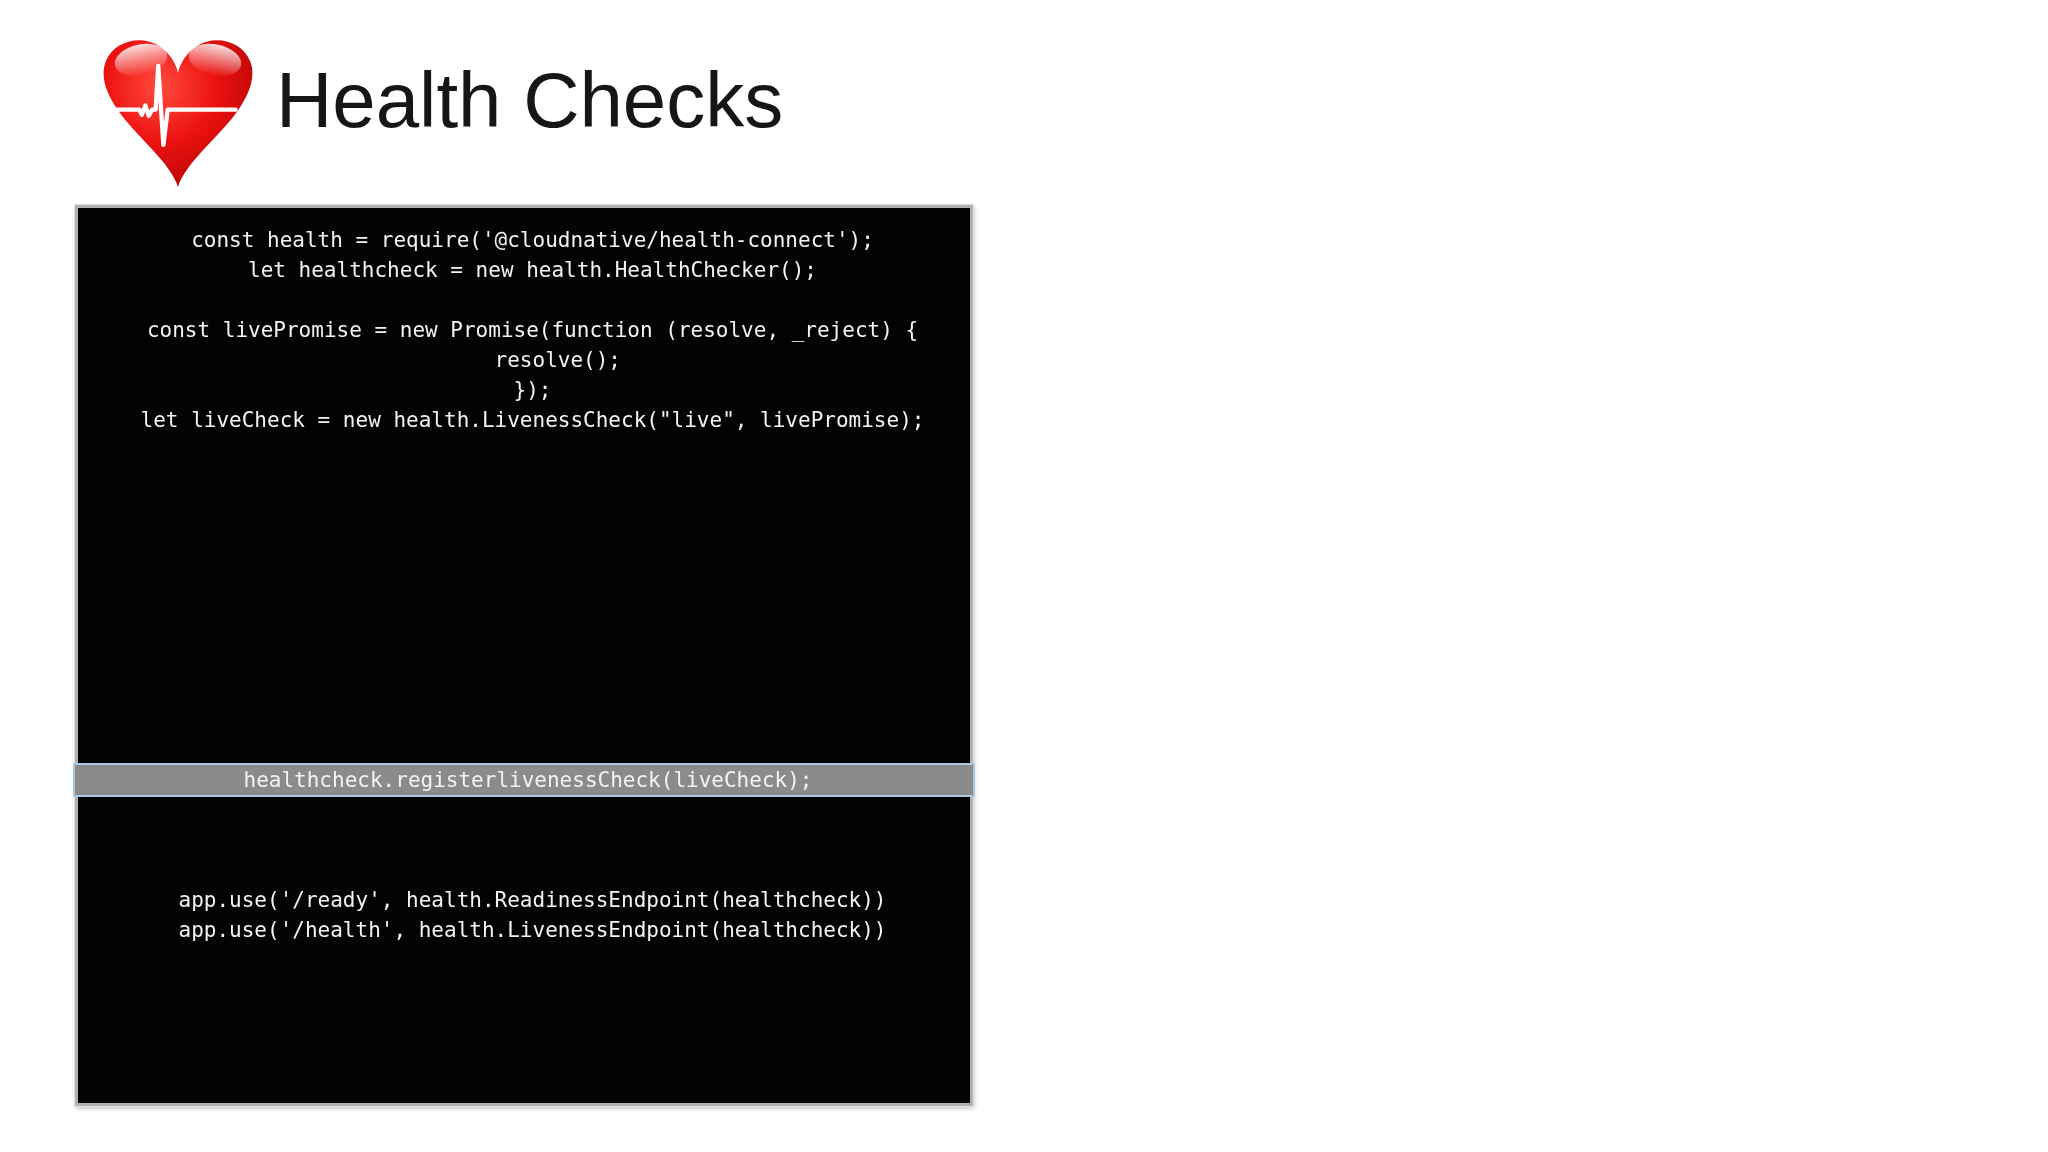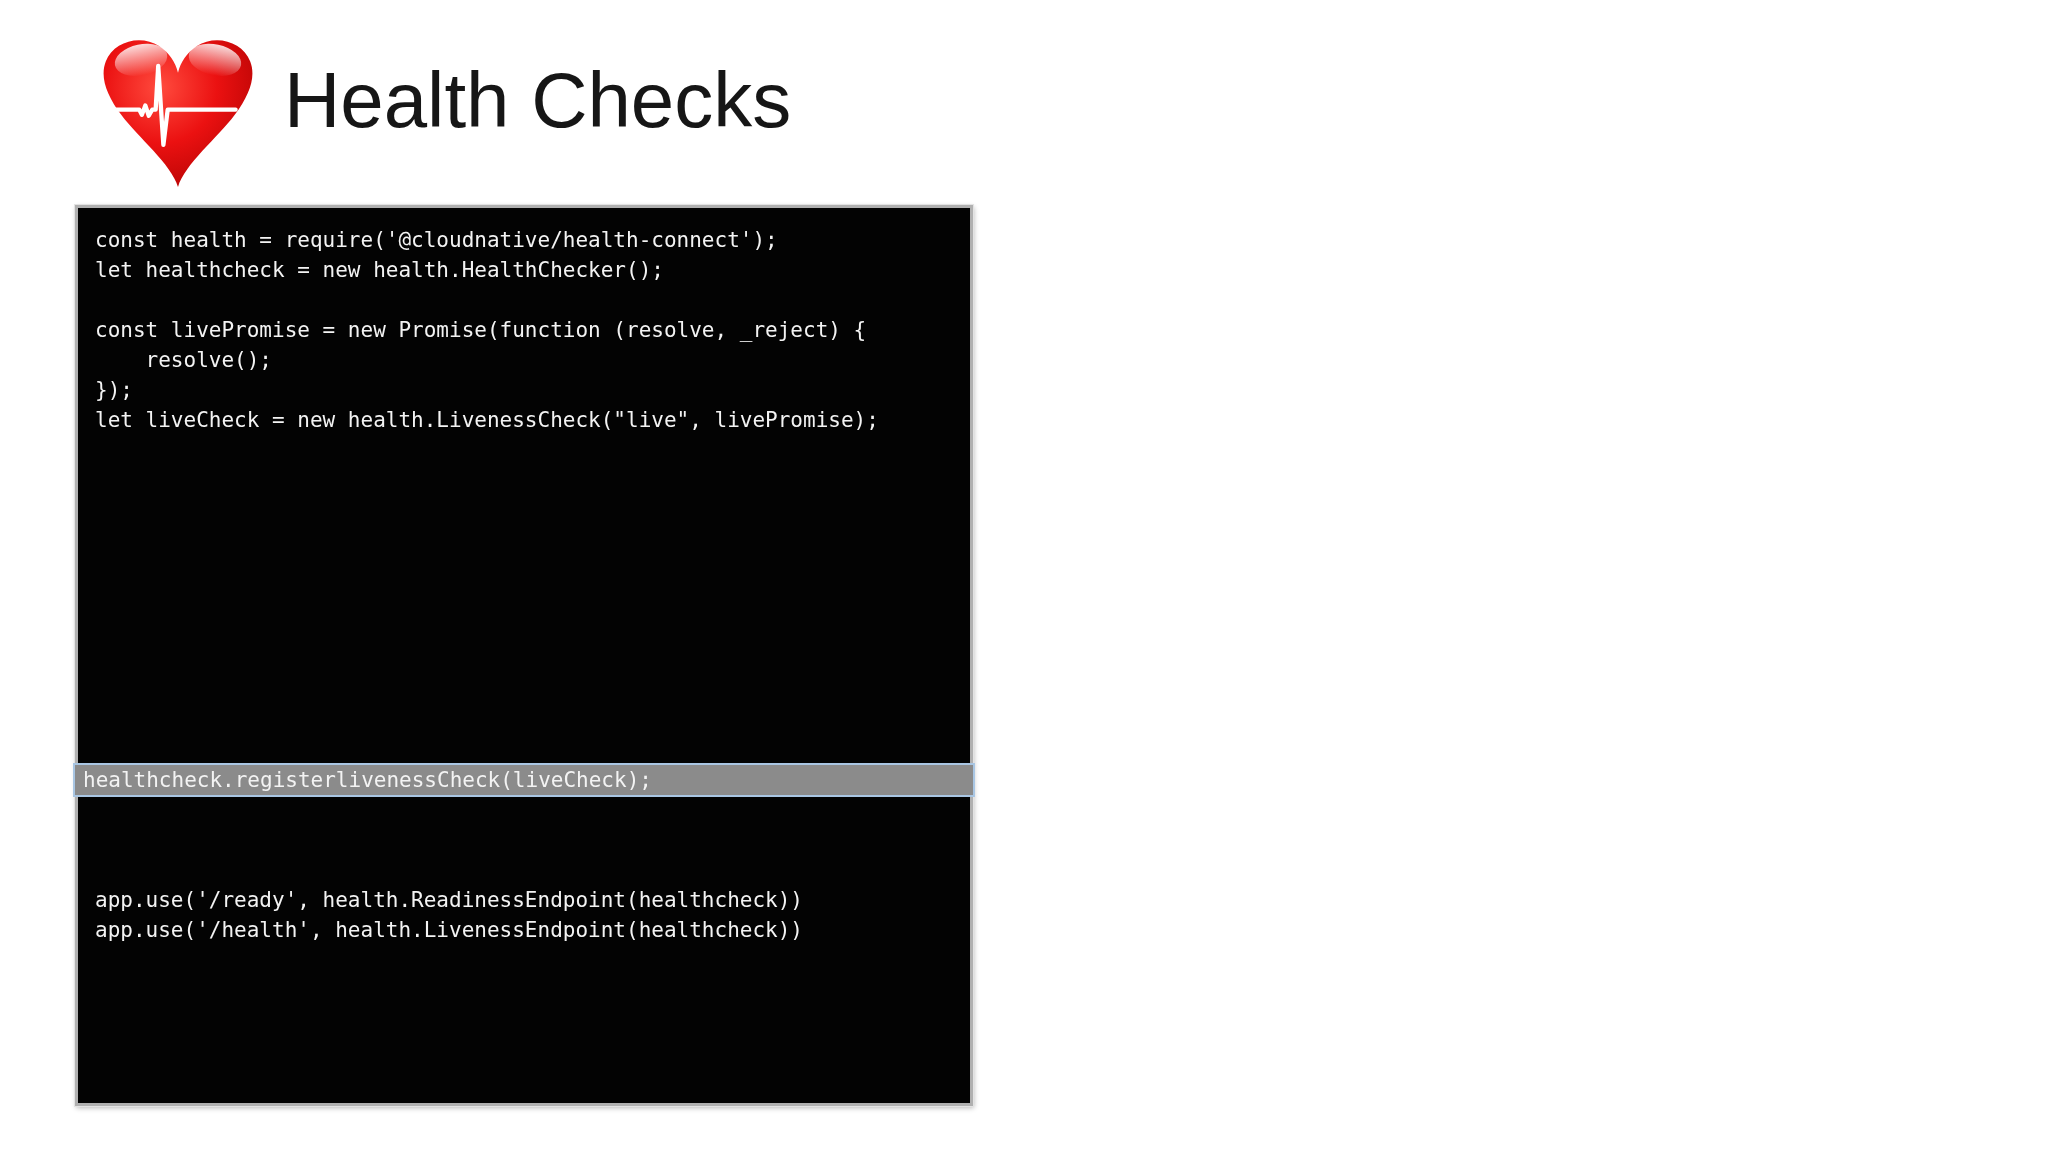--- a/index.html
+++ b/index.html
@@ -9,21 +9,21 @@
     overflow: hidden;
     font-family: "Liberation Sans", sans-serif;
   }
   .slide { position: relative; width: 2048px; height: 1152px; background: #ffffff; }
 
   
   .header {
     position: absolute;
     left: 92px; top: 28px;
     display: flex; align-items: center;
-    gap: 20px;
+    gap: 12px;
     height: 172px;
   }
   .heart-wrap { width: 172px; height: 172px; flex: 0 0 auto; }
   .heart-wrap svg { width: 100%; height: 100%; display: block; }
   .page-title {
     font-size: 78px;
     font-weight: 400;
     color: #161616;
     letter-spacing: 0px;
     margin-top: -28px;
@@ -31,20 +31,21 @@
   }
 
   
   .code-panel {
     position: absolute;
     left: 75px; top: 205px;
     width: 898px; height: 901px;
     background: #030303;
     border: 3px solid #b0b0b0;
     box-shadow: 0 0 0 1px #e3e3e3, 1px 2px 5px rgba(0,0,0,0.28);
+    text-align: center;
   }
   .code-block {
     padding: 17px 0 0 17px;
     font-family: "DejaVu Sans Mono", "Liberation Mono", monospace;
     font-size: 21px;
     line-height: 30px;
     color: #f3f3f3;
     white-space: pre;
   }
   .code-line {

